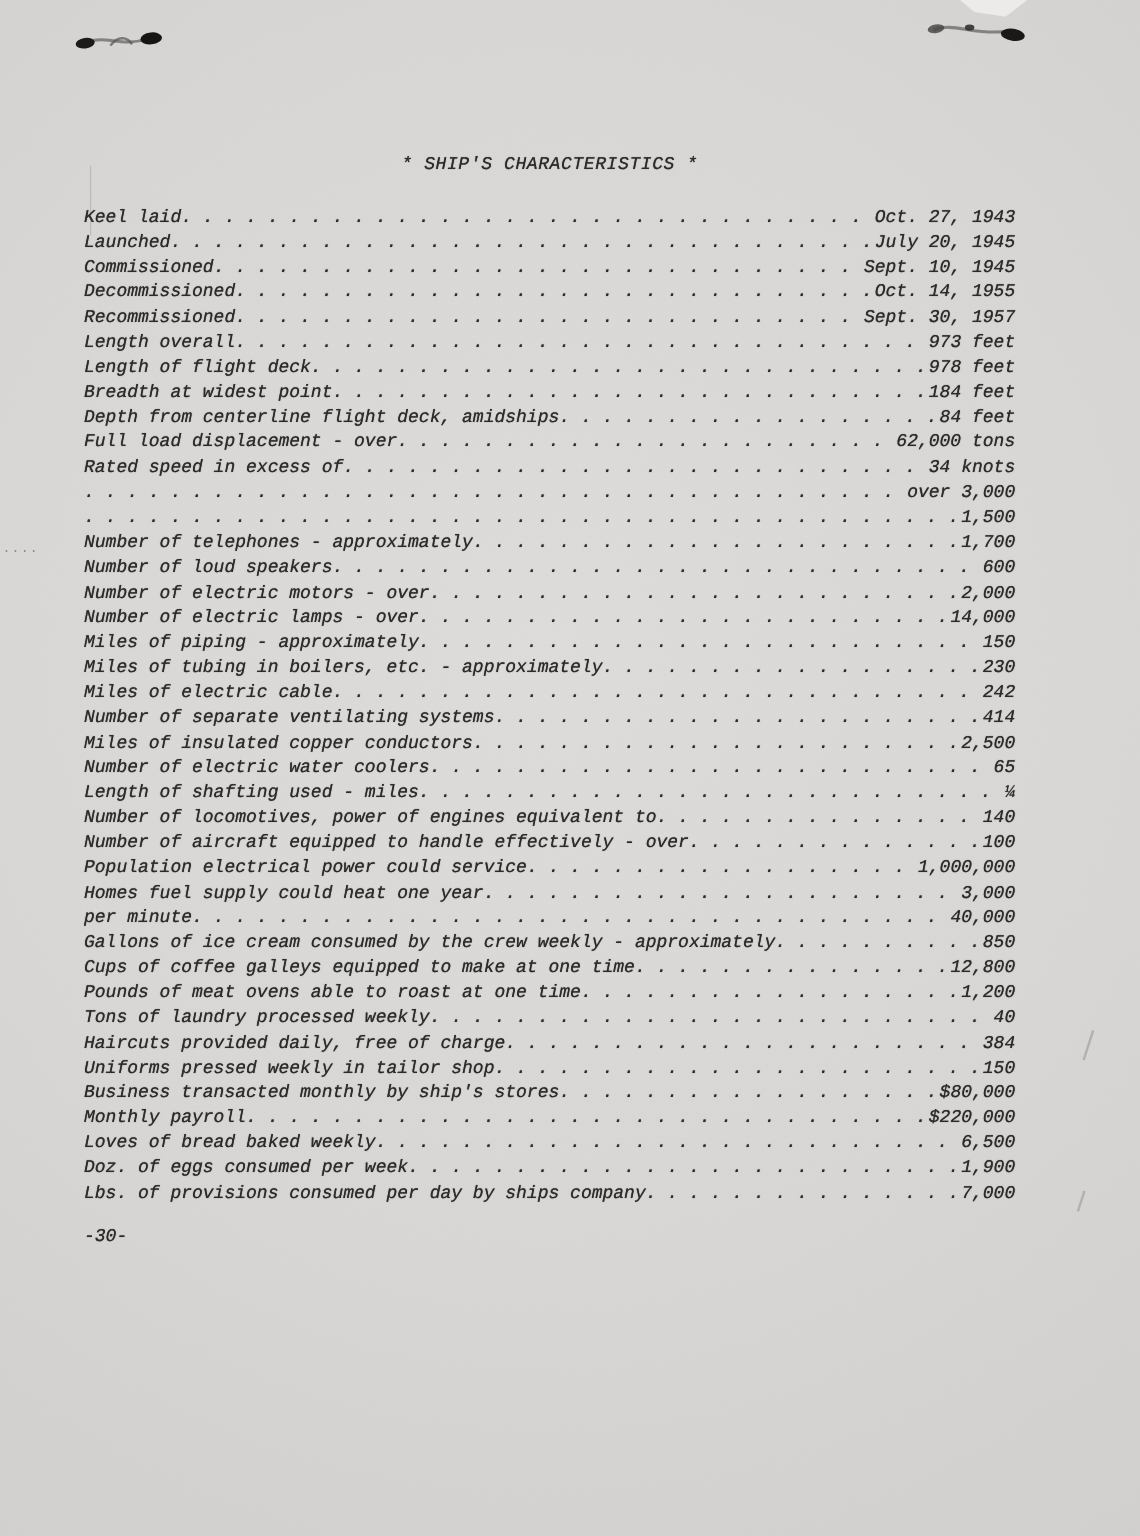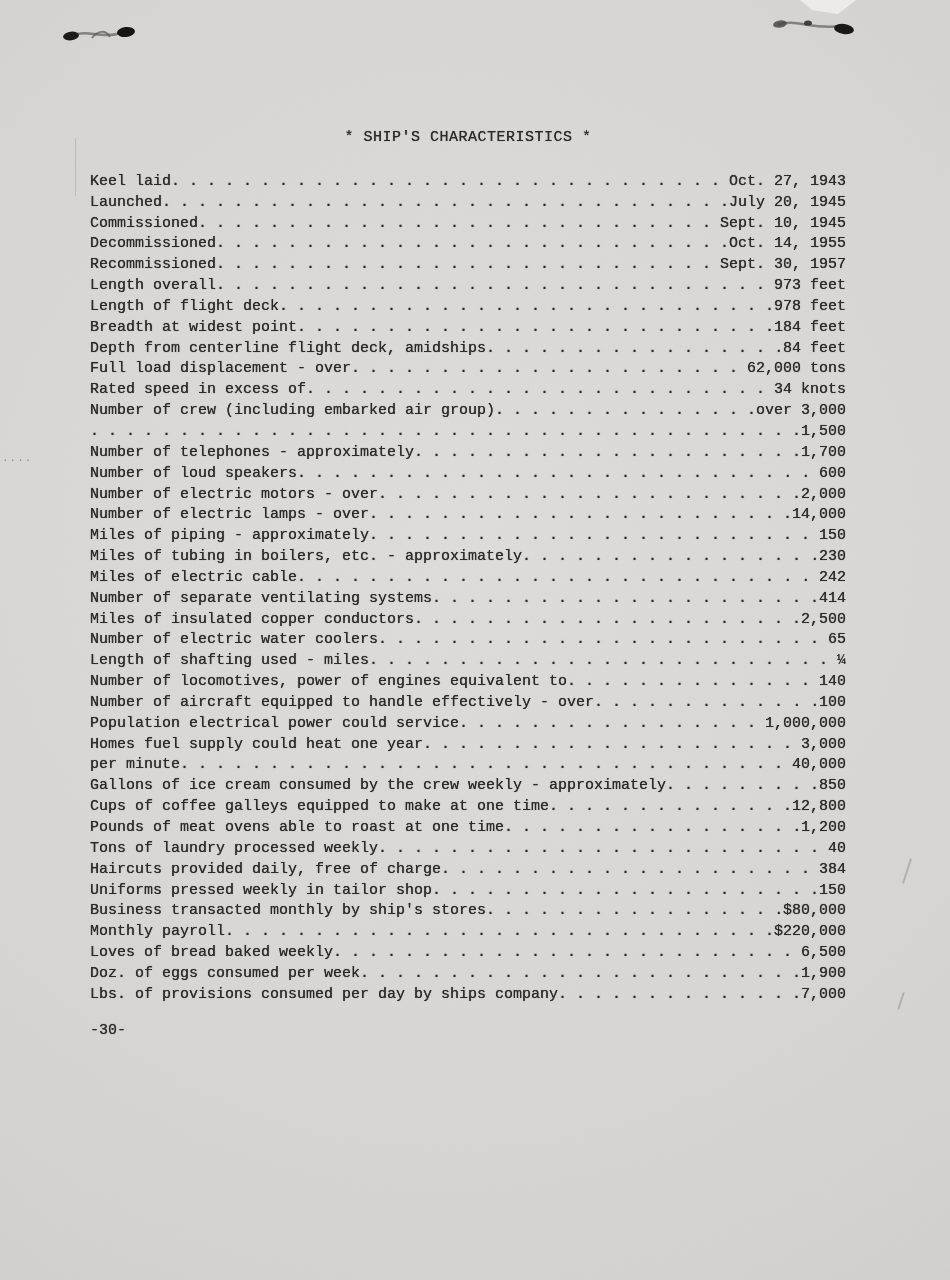--- a/index.html
+++ b/index.html
@@ -16,24 +16,25 @@
       #d6d5d3;
     color: #2b2b2b;
   }
   .texture {
     position: absolute; inset: 0;
     pointer-events: none;
     opacity: .55;
   }
   .content {
     position: absolute;
-    left: 90px; right: 104px; top: 128px;
+    left: 70px; right: 104px; top: 128px;
     font-size: 15px;
     line-height: 20.85px;
     text-shadow: 0 0 0.7px rgba(25,25,25,0.85);
+    font-style: italic;
   }
   .title {
     text-align: center;
     letter-spacing: 0.5px;
     margin-bottom: 23px;
   }
   .row { display: flex; white-space: pre; }
   .label  { flex: 0 0 auto; }
   .leader { flex: 1 1 auto; overflow: hidden; white-space: nowrap; }
   .value  { flex: 0 0 auto; }
@@ -99,21 +100,21 @@
         <div class="row"><span class="label">Launched</span><span class="leader"> . . . . . . . . . . . . . . . . . . . . . . . . . . . . . . . . . . . . . . . . . . . . . . . . . . . . . . . . . . . . </span><span class="value">July 20, 1945</span></div>
         <div class="row"><span class="label">Commissioned</span><span class="leader"> . . . . . . . . . . . . . . . . . . . . . . . . . . . . . . . . . . . . . . . . . . . . . . . . . . . . . . . . . . . . </span><span class="value">Sept. 10, 1945</span></div>
         <div class="row"><span class="label">Decommissioned</span><span class="leader"> . . . . . . . . . . . . . . . . . . . . . . . . . . . . . . . . . . . . . . . . . . . . . . . . . . . . . . . . . . . . </span><span class="value">Oct. 14, 1955</span></div>
         <div class="row"><span class="label">Recommissioned</span><span class="leader"> . . . . . . . . . . . . . . . . . . . . . . . . . . . . . . . . . . . . . . . . . . . . . . . . . . . . . . . . . . . . </span><span class="value">Sept. 30, 1957</span></div>
         <div class="row"><span class="label">Length overall</span><span class="leader"> . . . . . . . . . . . . . . . . . . . . . . . . . . . . . . . . . . . . . . . . . . . . . . . . . . . . . . . . . . . . </span><span class="value">973 feet</span></div>
         <div class="row"><span class="label">Length of flight deck</span><span class="leader"> . . . . . . . . . . . . . . . . . . . . . . . . . . . . . . . . . . . . . . . . . . . . . . . . . . . . . . . . . . . . </span><span class="value">978 feet</span></div>
         <div class="row"><span class="label">Breadth at widest point</span><span class="leader"> . . . . . . . . . . . . . . . . . . . . . . . . . . . . . . . . . . . . . . . . . . . . . . . . . . . . . . . . . . . . </span><span class="value">184 feet</span></div>
         <div class="row"><span class="label">Depth from centerline flight deck, amidships</span><span class="leader"> . . . . . . . . . . . . . . . . . . . . . . . . . . . . . . . . . . . . . . . . . . . . . . . . . . . . . . . . . . . . </span><span class="value">84 feet</span></div>
         <div class="row"><span class="label">Full load displacement - over</span><span class="leader"> . . . . . . . . . . . . . . . . . . . . . . . . . . . . . . . . . . . . . . . . . . . . . . . . . . . . . . . . . . . . </span><span class="value">62,000 tons</span></div>
         <div class="row"><span class="label">Rated speed in excess of</span><span class="leader"> . . . . . . . . . . . . . . . . . . . . . . . . . . . . . . . . . . . . . . . . . . . . . . . . . . . . . . . . . . . . </span><span class="value">34 knots</span></div>
-        <div class="row"><span class="label">Number of crew (including embarked air group)</span><span class="leader"> . . . . . . . . . . . . . . . . . . . . . . . . . . . . . . . . . . . . . . . . . . . . . . . . . . . . . . . . . . . . </span><span class="value">over 3,000</span></div>
+        <div class="row"><span class="leader"> . . . . . . . . . . . . . . . . . . . . . . . . . . . . . . . . . . . . . . . . . . . . . . . . . . . . . . . . . . . . </span><span class="value">over 3,000</span></div>
         <div class="row"><span class="leader"> . . . . . . . . . . . . . . . . . . . . . . . . . . . . . . . . . . . . . . . . . . . . . . . . . . . . . . . . . . . . </span><span class="value">1,500</span></div>
         <div class="row"><span class="label">Number of telephones - approximately</span><span class="leader"> . . . . . . . . . . . . . . . . . . . . . . . . . . . . . . . . . . . . . . . . . . . . . . . . . . . . . . . . . . . . </span><span class="value">1,700</span></div>
         <div class="row"><span class="label">Number of loud speakers</span><span class="leader"> . . . . . . . . . . . . . . . . . . . . . . . . . . . . . . . . . . . . . . . . . . . . . . . . . . . . . . . . . . . . </span><span class="value">600</span></div>
         <div class="row"><span class="label">Number of electric motors - over</span><span class="leader"> . . . . . . . . . . . . . . . . . . . . . . . . . . . . . . . . . . . . . . . . . . . . . . . . . . . . . . . . . . . . </span><span class="value">2,000</span></div>
         <div class="row"><span class="label">Number of electric lamps - over</span><span class="leader"> . . . . . . . . . . . . . . . . . . . . . . . . . . . . . . . . . . . . . . . . . . . . . . . . . . . . . . . . . . . . </span><span class="value">14,000</span></div>
         <div class="row"><span class="label">Miles of piping - approximately</span><span class="leader"> . . . . . . . . . . . . . . . . . . . . . . . . . . . . . . . . . . . . . . . . . . . . . . . . . . . . . . . . . . . . </span><span class="value">150</span></div>
         <div class="row"><span class="label">Miles of tubing in boilers, etc. - approximately</span><span class="leader"> . . . . . . . . . . . . . . . . . . . . . . . . . . . . . . . . . . . . . . . . . . . . . . . . . . . . . . . . . . . . </span><span class="value">230</span></div>
         <div class="row"><span class="label">Miles of electric cable</span><span class="leader"> . . . . . . . . . . . . . . . . . . . . . . . . . . . . . . . . . . . . . . . . . . . . . . . . . . . . . . . . . . . . </span><span class="value">242</span></div>
         <div class="row"><span class="label">Number of separate ventilating systems</span><span class="leader"> . . . . . . . . . . . . . . . . . . . . . . . . . . . . . . . . . . . . . . . . . . . . . . . . . . . . . . . . . . . . </span><span class="value">414</span></div>
         <div class="row"><span class="label">Miles of insulated copper conductors</span><span class="leader"> . . . . . . . . . . . . . . . . . . . . . . . . . . . . . . . . . . . . . . . . . . . . . . . . . . . . . . . . . . . . </span><span class="value">2,500</span></div>

